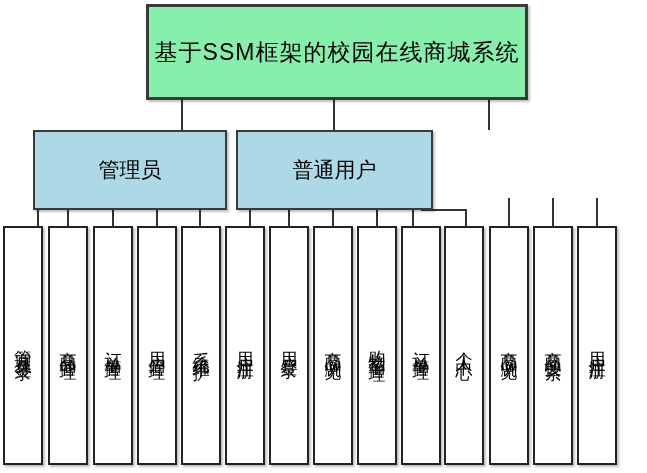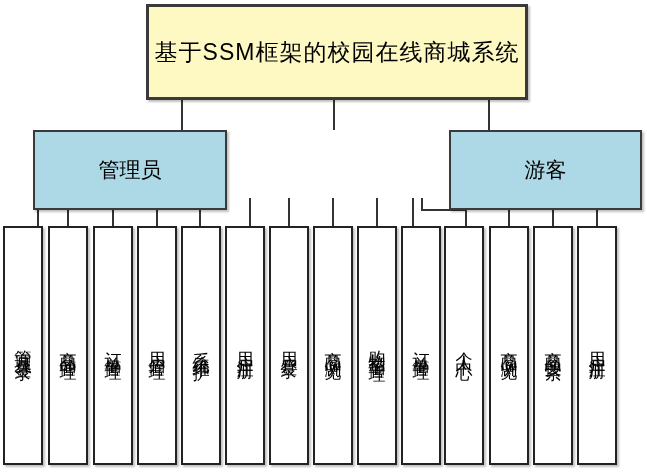--- a/index.html
+++ b/index.html
@@ -91,29 +91,29 @@
     <line x1="333" y1="198" x2="333" y2="226" stroke-width="2" stroke="#333333"></line>
     <line x1="377" y1="198" x2="377" y2="226" stroke-width="2" stroke="#333333"></line>
     <line x1="413" y1="198" x2="413" y2="226" stroke-width="2" stroke="#333333"></line>
     <polyline points="422,198 422,210 466,210 466,226" fill="none" stroke-width="2" stroke="#333333"></polyline>
 
     <line x1="509" y1="198" x2="509" y2="226" stroke-width="2" stroke="#333333"></line>
     <line x1="553" y1="198" x2="553" y2="226" stroke-width="2" stroke="#333333"></line>
     <line x1="597" y1="198" x2="597" y2="226" stroke-width="2" stroke="#333333"></line>
   </svg>
 
-  <div class="node node-root" style="background-color: #fef9c3;">
+  <div class="node node-root" style="background-color: #86efac;">
     <span>基于SSM框架的校园在线商城系统</span>
   </div>
 
   <div class="node node-role role-admin" style="background-color: rgb(173, 216, 230);">
     <span>管理员</span>
   </div>
-  <div class="node node-role role-guest" style="background-color: rgb(173, 216, 230);">
-    <span>游客</span>
+  <div class="node node-role role-user" style="background-color: rgb(173, 216, 230);">
+    <span>普通用户</span>
   </div>
 
   <div class="node node-leaf leaf-1" style="background-color: rgb(255, 255, 255);">
     <span class="vtext">管理员登录</span>
   </div>
   <div class="node node-leaf leaf-2" style="background-color: rgb(255, 255, 255);">
     <span class="vtext">商品管理</span>
   </div>
   <div class="node node-leaf leaf-3" style="background-color: rgb(255, 255, 255);">
     <span class="vtext">订单管理</span>

